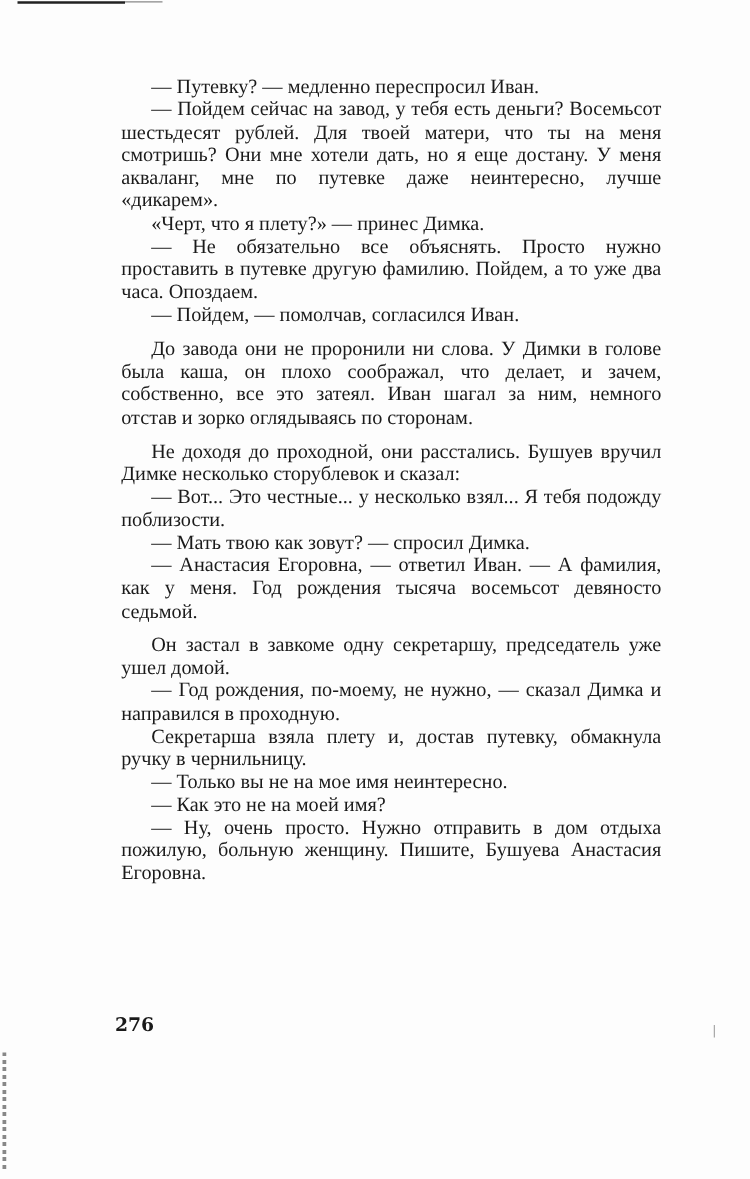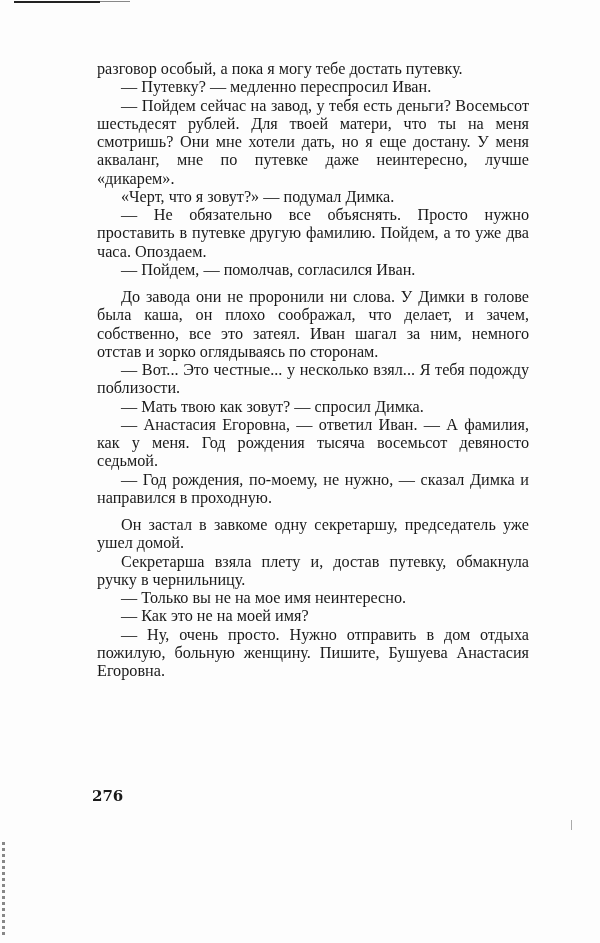--- a/index.html
+++ b/index.html
@@ -17,51 +17,51 @@
     position: absolute; left: 97px; top: 60px; width: 432px;
     font-size: 16.2px; line-height: 18.25px;
   }
   .p {
     text-align: justify; text-align-last: left; margin: 0; text-indent: 24px;
     hyphens: manual;
   }
   .p.cont { text-indent: 0; }
   .p.gap { margin-top: 9px; }
   .page-number {
-    position: absolute; left: 92px; top: 787px; font-size: 15px; font-weight: bold;
+    position: absolute; left: 92px; top: 811px; font-size: 15px; font-weight: bold;
     font-family: "DejaVu Serif", serif; letter-spacing: 0px;
   }
   .left-edge {
     position: absolute; left: 2px; top: 842px; width: 3px; height: 95px;
     background: repeating-linear-gradient(to bottom, #555 0 3px, transparent 3px 6px);
     opacity: .7;
   }
   .right-mark {
     position: absolute; left: 571px; top: 820px; width: 1px; height: 10px; background: #aaa;
   }
 </style>
 </head>
 <body>
 
 <div class="top-rule"></div>
 <div class="top-rule-faint"></div>
 
 <div class="page">
-  <p class="p cont">разговор особый, а пока я могу тебе достать путевку.</p>
   <p class="p">— Путевку? — медленно переспросил Иван.</p>
   <p class="p">— Пойдем сейчас на завод, у тебя есть деньги? Восемьсот шестьдесят рублей. Для твоей матери, что ты на меня смотришь? Они мне хотели дать, но я еще достану. У меня акваланг, мне по путевке даже неинтересно, лучше «дикарем».</p>
-  <p class="p">«Черт, что я зовут?» — подумал Димка.</p>
+  <p class="p">«Черт, что я плету?» — принес Димка.</p>
   <p class="p">— Не обязательно все объяснять. Просто нужно проставить в путевке другую фамилию. Пойдем, а то уже два часа. Опоздаем.</p>
   <p class="p">— Пойдем, — помолчав, согласился Иван.</p>
   <p class="p gap">До завода они не проронили ни слова. У Димки в голове была каша, он плохо соображал, что делает, и зачем, собственно, все это затеял. Иван шагал за ним, немного отстав и зорко оглядываясь по сто­ронам.</p>
+  <p class="p gap">Не доходя до проходной, они расстались. Бушуев вручил Димке несколько сторублевок и сказал:</p>
   <p class="p">— Вот... Это честные... у несколько взял... Я тебя подожду поблизости.</p>
   <p class="p">— Мать твою как зовут? — спросил Димка.</p>
   <p class="p">— Анастасия Егоровна, — ответил Иван. — А фа­милия, как у меня. Год рождения тысяча восемьсот девяносто седьмой.</p>
+  <p class="p gap">Он застал в завкоме одну секретаршу, председа­тель уже ушел домой.</p>
   <p class="p">— Год рождения, по-моему, не нужно, — сказал Димка и направился в проходную.</p>
-  <p class="p gap">Он застал в завкоме одну секретаршу, председа­тель уже ушел домой.</p>
   <p class="p">Секретарша взяла плету и, достав путевку, об­макнула ручку в чернильницу.</p>
   <p class="p">— Только вы не на мое имя неинтересно.</p>
   <p class="p">— Как это не на моей имя?</p>
   <p class="p">— Ну, очень просто. Нужно отправить в дом от­дыха пожилую, больную женщину. Пишите, Бушуева Анастасия Егоровна.</p>
 </div>
 
 <div class="page-number">276</div>
 
 <div class="left-edge"></div>
 <div class="right-mark"></div>

